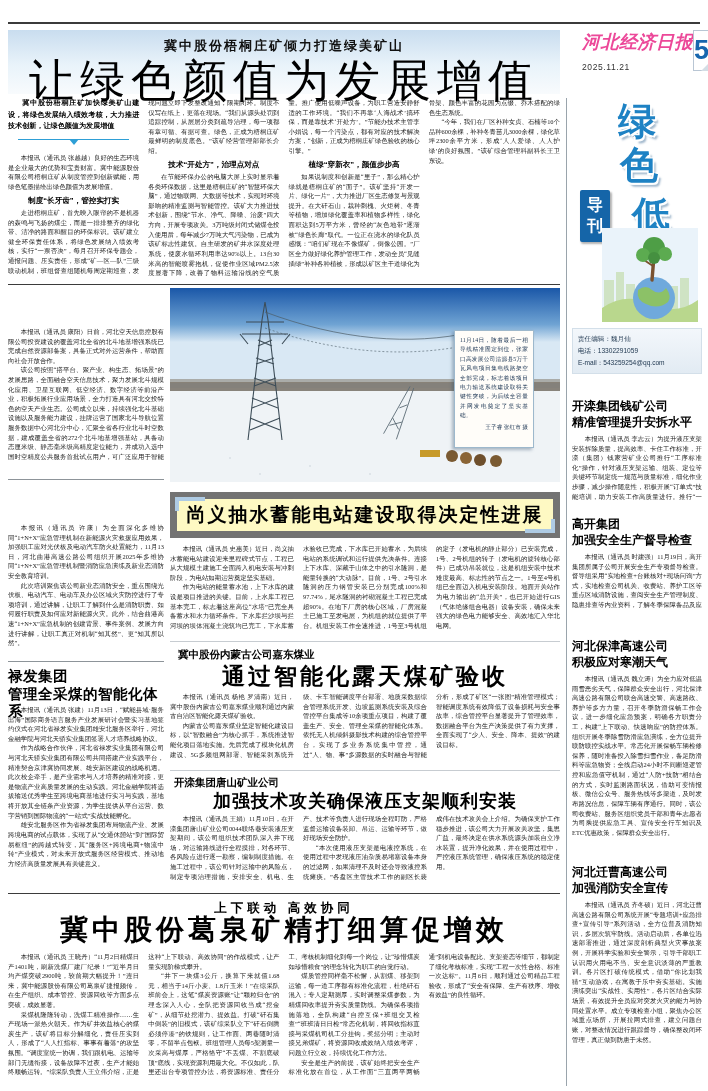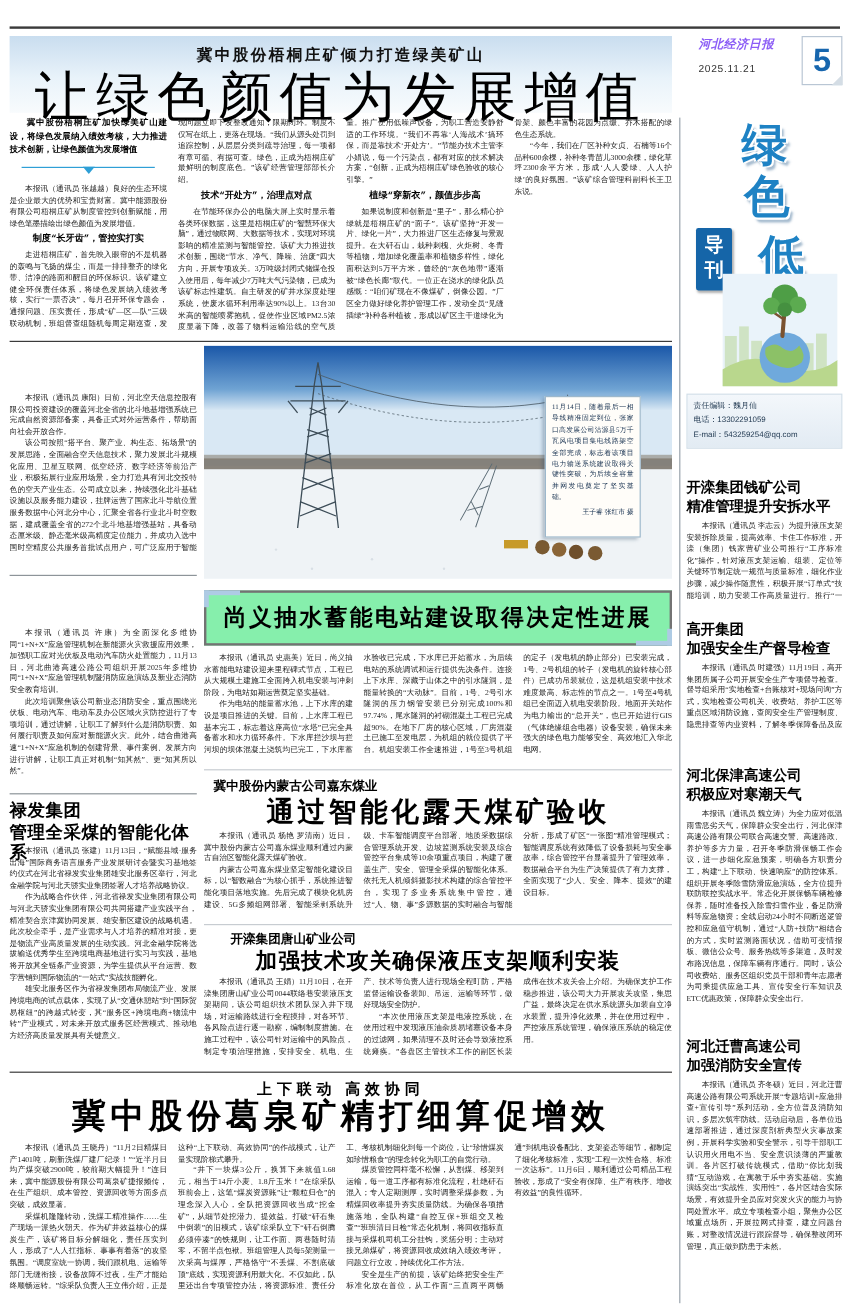--- a/index.html
+++ b/index.html
@@ -5,39 +5,39 @@
 *{margin:0;padding:0;box-sizing:border-box}
 html,body{background:#fff}
 body{width:708px;height:1091px;position:relative;font-family:"Liberation Sans",sans-serif;overflow:hidden}
 #page{position:absolute;left:0;top:0;width:708px;height:1091px;background:#fff;overflow:hidden}
 .abs{position:absolute}
 .hrule{background:#3b3b3b;height:1px}
 .vrule{background:#9aa4ac;width:1px}
 
 .art-body{font-family:"Liberation Serif",serif;font-size:6.4px;line-height:1.5;text-align:justify;color:#1b1b1b;overflow:hidden;column-gap:9px;column-fill:auto}
 .bp{text-indent:2em;margin:0}
-.sub{font-family:Liberation Mono, monospace;font-weight:bold;font-size:7.6px;text-align:center;margin:3px 0 2px;text-indent:0;color:#000}
+.sub{font-family:Liberation Sans, sans-serif;font-weight:bold;font-size:7.6px;text-align:center;margin:3px 0 2px;text-indent:0;color:#000}
 .lead-intro{font-family:Liberation Mono, monospace;font-weight:bold;font-size:7.1px;line-height:1.65;color:#000;text-indent:2em}
 .lead-div{border-top:1.5px solid #2e9fd6;margin:6px 10px 8px;position:relative;height:6px}
 .lead-div::after{content:"";position:absolute;left:50%;top:-1px;transform:translateX(-50%);border:5px solid transparent;border-top:6px solid #2e9fd6;border-bottom:0;width:0;height:0}
 
 .ttl{font-weight:bold;white-space:pre-line;color:#000}
 .left-ttl{font-size:14.5px;line-height:1.22;letter-spacing:.5px}
 .rail-ttl{font-size:12px;line-height:1.35}
 .kicker-sm{font-weight:bold;font-size:10.5px;color:#000}
 
 #lead-hbox{background:linear-gradient(180deg,#c9ddef 0%,#e9f3fa 55%,#f8fbfd 100%);text-align:center}
 #lead-kicker{font-size:13px;font-weight:bold;letter-spacing:2px;color:#111;padding-top:7px}
 #lead-headline{font-size:45px;font-weight:normal;letter-spacing:6px;color:#000;line-height:1.15}
 
-.hl-box{border:2px solid #737373;background:#86efac;position:relative;display:flex;align-items:center;justify-content:center}
+.hl-box{border:7px solid #737373;background:#fef9c3;position:relative;display:flex;align-items:center;justify-content:center}
 .hl-box .c1{position:absolute;left:-2px;top:-2px;width:30px;height:14px;border-left:4px solid #aecbe4;border-top:4px solid #aecbe4}
 .hl-box .c2{position:absolute;right:-2px;bottom:-2px;width:30px;height:14px;border-right:4px solid #aecbe4;border-bottom:4px solid #aecbe4}
 
-#paper-name{font-family:Liberation Mono, monospace;font-style:italic;font-weight:bold;color:#8b5cf6;font-size:10px;letter-spacing:.5px;white-space:nowrap}
+#paper-name{font-family:Liberation Mono, monospace;font-style:italic;font-weight:bold;color:#ec4899;font-size:18px;letter-spacing:.5px;white-space:nowrap}
 #paper-date{font-size:8.5px;color:#333;letter-spacing:.6px;margin-top:8px}
 #pagenum-box{width:34px;height:41px;border:1px solid #b9c6d4;background:#fff;position:relative;display:flex;align-items:center;justify-content:center}
 #pagenum-box::after{content:"";position:absolute;right:-1px;bottom:-1px;width:0;height:0;border-left:9px solid transparent;border-bottom:9px solid #d4dde5}
 #pagenum{font-size:27px;font-weight:bold;color:#1766ae}
 
 .bigchar{font-family:"Liberation Serif",serif;font-weight:bold;color:#1e82c4;font-size:38px;line-height:1;text-shadow:-1.5px -1.5px 0 #fff,1.5px -1.5px 0 #fff,-1.5px 1.5px 0 #fff,1.5px 1.5px 0 #fff,3px 4px 2px rgba(25,80,130,.4)}
 #daokan{width:30px;background:#1565a8;color:#fff;font-weight:bold;font-size:16px;line-height:1.3;text-align:center;padding:5px 0;border-radius:2px;box-shadow:1.5px 2px 2px rgba(0,0,0,.3);white-space:pre-line}
 #editor-box{background:linear-gradient(#f3f7fb,#e2ebf3);border:1px solid #d3dfe9;padding:4px 5px;font-size:6.6px;line-height:1.8;color:#223a52}
 
 #photo{overflow:hidden;background:#dfe9f2}
@@ -177,21 +177,21 @@
   <div class="abs lightline" style="left:170px;top:641px;width:390px"></div>
 
   <div class="abs mid-big-hl" style="left:170px;top:661px;width:390px">通过智能化露天煤矿验收</div>
   <div class="abs kicker-sm" style="left:178px;top:648px;width:380px">冀中股份内蒙古公司嘉东煤业</div>
   <div class="abs art-body" style="left:170px;top:692px;width:390px;height:74px;column-count:3">
       <p class="bp">本报讯（通讯员 杨艳 罗清南）近日，冀中股份内蒙古公司嘉东煤业顺利通过内蒙古自治区智能化露天煤矿验收。</p>
       <p class="bp">内蒙古公司嘉东煤业坚定智能化建设目标，以“智数融合”为核心抓手，系统推进智能化项目落地实施。先后完成了模块化机房建设、5G多频组网部署、智能采剥系统升级、卡车智能调度平台部署、地质采数据综合管理系统开发、边坡监测系统安装及综合管控平台集成等10余项重点项目，构建了覆盖生产、安全、管理全采煤的智能化体系。依托无人机倾斜摄影技术构建的综合管控平台，实现了多业务系统集中管控，通过“人、物、事”多源数据的实时融合与智能分析，形成了矿区“一张图”精准管理模式；智能调度系统有效降低了设备损耗与安全事故率，综合管控平台显著提升了管理效率，数据融合平台为生产决策提供了有力支撑，全面实现了“少人、安全、降本、提效”的建设目标。</p>
     </div>
   <div class="abs lightline" style="left:170px;top:770px;width:390px"></div>
 
-  <div class="abs kicker-sm" style="left:192px;top:776px;width:380px">开滦集团唐山矿业公司</div>
+  <div class="abs kicker-sm" style="left:174px;top:776px;width:380px">开滦集团唐山矿业公司</div>
   <div class="abs mid-med-hl" style="left:170px;top:789px;width:390px">加强技术攻关确保液压支架顺利安装</div>
   <div class="abs art-body" style="left:170px;top:814px;width:390px;height:74px;column-count:3">
       <p class="bp">本报讯（通讯员 王娟）11月10日，在开滦集团唐山矿业公司0044联络巷安装液压支架期间，该公司组织技术团队深入井下现场，对运输路线进行全程摸排，对各环节、各风险点进行逐一勘察，编制制度措施。在施工过程中，该公司针对运输中的风险点，制定专项治理措施，安排安全、机电、生产、技术等负责人进行现场全程盯防，严格监督运输设备装卸、吊运、运输等环节，做好现场安全防护。</p>
       <p class="bp">“本次使用液压支架是电液控系统，在使用过程中发现液压油杂质易堵塞设备本身的过滤网，如果清理不及时还会导致液控系统瘫痪。”各盘区主管技术工作的副区长裴成伟在技术攻关会上介绍。为确保支护工作稳步推进，该公司大力开展攻关攻坚，集思广益，最终决定在供水系统源头加装自立净水装置，提升净化效果，并在使用过程中，严控液压系统管理，确保液压系统的稳定使用。</p>
     </div>
 
   <div class="abs hrule" style="left:8px;top:893px;width:552px"></div>
   <div class="abs" id="bottom-kicker" style="left:8px;top:900px;width:552px">上下联动 高效协同</div>
   <div class="abs" id="bottom-headline" style="left:8px;top:915px;width:552px">冀中股份葛泉矿精打细算促增效</div>
   <div class="abs art-body" style="left:8px;top:952px;width:552px;height:132px;column-count:4">

